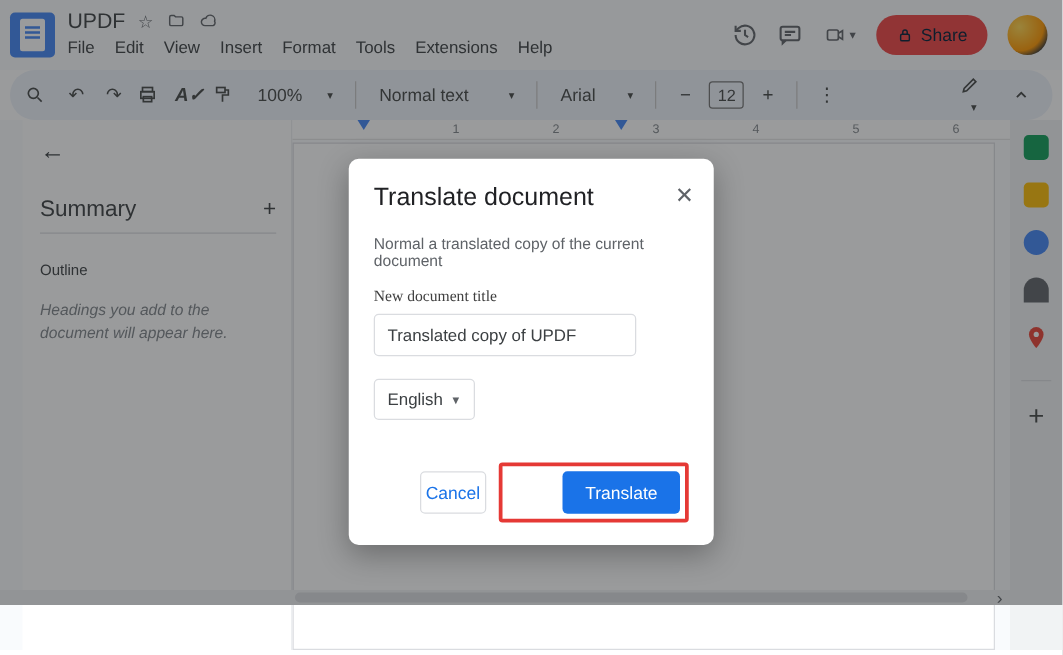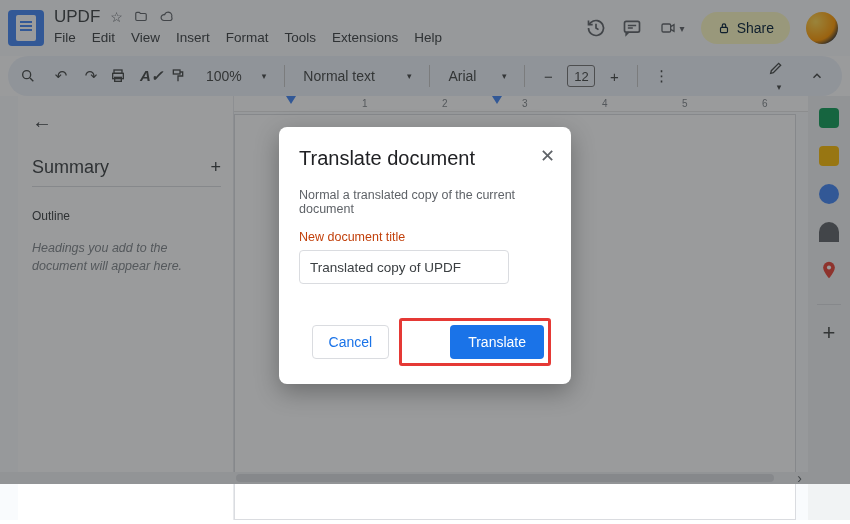--- a/index.html
+++ b/index.html
@@ -17,21 +17,21 @@
   .doc-icon-inner::before { content:""; position:absolute; left:4px; right:4px; top:6px; height:2px; background:#4285f4; box-shadow: 0 4px 0 #4285f4, 0 8px 0 #4285f4;}
   .title-block { display:flex; flex-direction:column; }
   .title-row { display:flex; align-items:center; gap:10px; height:22px; }
   .doc-title { font-size: 17px; color:#3c4043; }
   .small-icon { color:#5f6368; font-size:14px; cursor:pointer; }
   .menu-row { display:flex; gap:16px; margin-top:2px; }
   .menu-item { font-size:13.5px; color:#3c4043; cursor:pointer; }
   .header-spacer { flex:1; }
   .header-right { display:flex; align-items:center; gap:16px; margin-top:6px; }
   .hicon { color:#5f6368; font-size:18px; cursor:pointer; display:flex; align-items:center;}
-  .share-btn { background:#fef9c3; border-radius:18px; padding:8px 16px; display:flex; align-items:center; gap:6px; font-size:14px; color:#001d35; cursor:pointer; font-weight:500;}
+  .share-btn { background:#ef4444; border-radius:18px; padding:8px 16px; display:flex; align-items:center; gap:6px; font-size:14px; color:#001d35; cursor:pointer; font-weight:500;}
   .avatar { width:32px; height:32px; border-radius:50%; background: radial-gradient(circle at 30% 30%, #ffd54f, #ff9800 60%, #333 80%); }
 
   
   .toolbar { display:flex; align-items:center; gap:8px; padding: 4px 12px; background:#edf2fa; height:40px; border-radius: 24px; margin: 0 8px 0 8px;}
   .tbicon { width:22px; text-align:center; color:#444746; font-size:15px; cursor:pointer; }
   .divider { width:1px; height:22px; background:#c7c7c7; margin:0 4px;}
   .tb-text { font-size:14px; color:#444746; padding: 0 6px; display:flex; align-items:center; gap:20px; cursor:pointer;}
   .font-box { width:28px; height:22px; border:1px solid #737373; border-radius:3px; display:flex; align-items:center; justify-content:center; font-size:13px; color:#444746; }
   .tb-right { margin-left:auto; display:flex; align-items:center; gap:14px; }
   .chevup { width:26px; height:26px; border-radius:50%; display:flex; align-items:center; justify-content:center; cursor:pointer;}
@@ -56,26 +56,26 @@
 
   .right-rail { width:42px; background:#f1f3f4; display:flex; flex-direction:column; align-items:center; gap:18px; padding-top:12px;}
   .rail-icon { width:20px; height:20px; border-radius:4px; cursor:pointer;}
 
   .scrim { position:absolute; inset:0; background: rgba(32,33,36,0.45); display:flex; align-items:flex-start; justify-content:center; }
 
   .dialog { background:#fff; width:292px; margin-top:127px; border-radius:8px; box-shadow:0 8px 24px rgba(0,0,0,0.3); padding: 20px 20px 18px 20px; position:relative;}
   .dlg-title { font-size:20px; color:#202124; }
   .dlg-close { position:absolute; top:18px; right:16px; font-size:18px; color:#5f6368; cursor:pointer;}
   .dlg-desc { font-size:12.5px; color:#5f6368; margin-top:18px;}
-  .dlg-fieldlabel { font-size:12.5px; color:#c2410c; margin-top:14px;}
+  .dlg-fieldlabel { font-size:12.5px; color:#404040; margin-top:14px;font-family:Liberation Serif, serif;}
   .dlg-input { width:210px; height:34px; border:1px solid #dadce0; border-radius:4px; padding:0 10px; font-size:13.5px; color:#3c4043; margin-top:6px;}
   .dlg-lang { display:inline-flex; align-items:center; gap:6px; border:1px solid #dadce0; border-radius:4px; padding: 8px 10px; font-size:13.5px; color:#3c4043; margin-top:18px; cursor:pointer;}
   .dlg-lang .tri { font-size:9px; color:#5f6368;}
   .dlg-actions { display:flex; justify-content:flex-end; gap:10px; margin-top:34px; align-items:center;}
-  .btn-cancel { background:#fff; border:1px solid #dadce0; color:#1a73e8; font-size:14px; font-weight:500; padding:8px 16px; border-radius:4px; cursor:pointer;}
+  .btn-cancel { background:#fff; border:1px solid #dadce0; color:#1a73e8; font-size:14px; font-weight:500; padding:8px 4px; border-radius:4px; cursor:pointer;}
   .btn-primary { background:#1a73e8; color:#fff; font-size:14px; font-weight:500; padding:9px 18px; border-radius:4px; cursor:pointer;margin-left:44px;}
   .highlight-box { border:3px solid #e53935; padding:4px; border-radius:3px;}
 
   .bottom-scroll { position:absolute; bottom:0; left:0; right:42px; height:12px; background:#f1f3f4;}
   .bottom-scroll .thumb { position:absolute; left:236px; right:34px; top:2px; height:8px; background:#dadce0; border-radius:4px;}
   .bottom-scroll .rarrow { position:absolute; right:6px; top:-2px; color:#5f6368; font-size:14px;}
 
   svg { display:block; }
 </style>
 </head>
@@ -252,20 +252,26 @@
     <span class="rarrow">›</span>
   </div>
 
   <div class="scrim">
     <div class="dialog">
       <div class="dlg-title">Translate document</div>
       <span class="dlg-close">✕</span>
       <div class="dlg-desc">Normal a translated copy of the current document</div>
       <div class="dlg-fieldlabel">New document title</div>
       <input class="dlg-input" value="Translated copy of UPDF" style="">
+      <div>
+        <div class="dlg-lang">
+          <span>English</span>
+          <span class="tri">▼</span>
+        </div>
+      </div>
       <div class="dlg-actions">
         <div class="btn-cancel">Cancel</div>
         <div class="highlight-box">
           <div class="btn-primary">Translate</div>
         </div>
       </div>
     </div>
   </div>
 
 </div>

